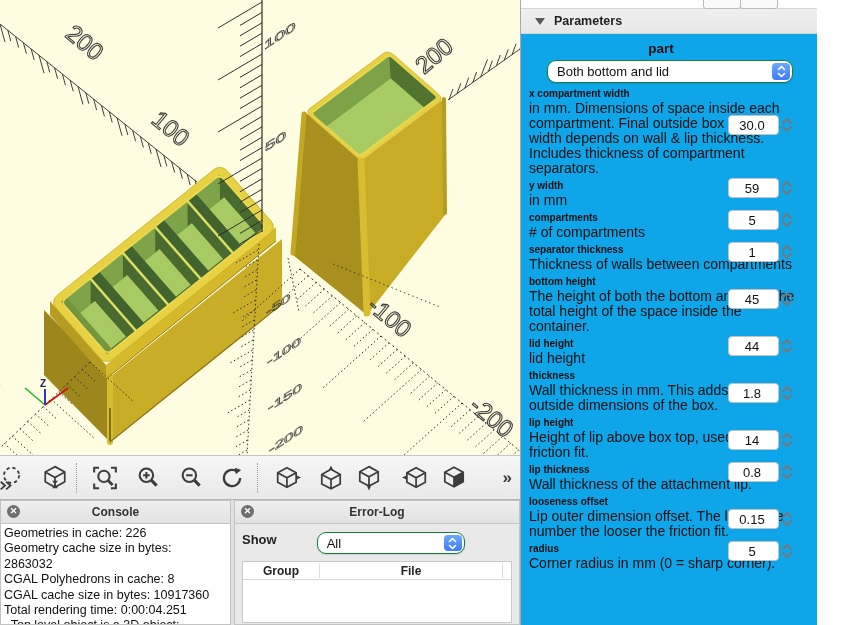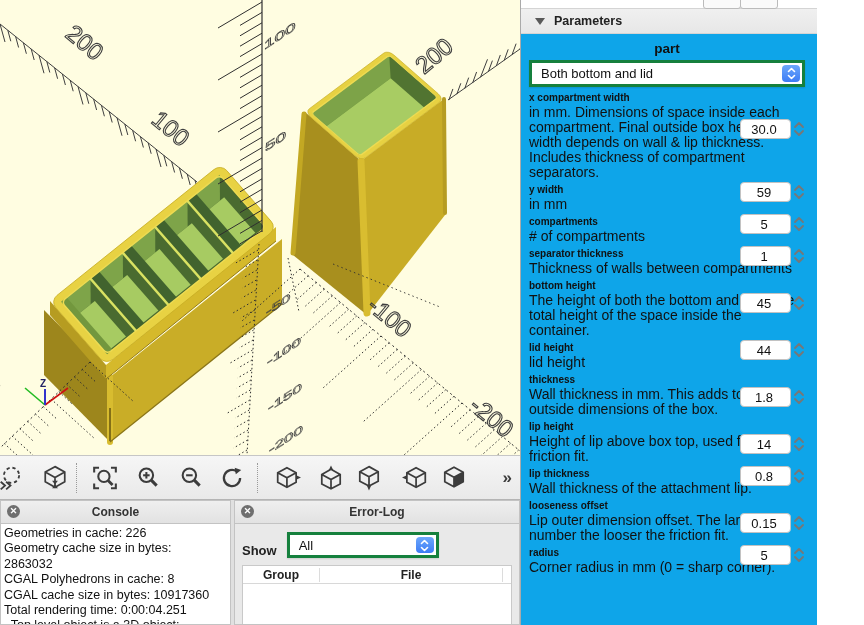--- a/index.html
+++ b/index.html
@@ -22,24 +22,24 @@
   .dock.console{width:231px;}
   .dock.errorlog{width:286px;margin-left:3px;background:#e9e9e9;}
   .dock-title{height:22px;flex:0 0 auto;background:linear-gradient(#efefef,#e2e2e2);border-bottom:1px solid #c3c3c3;
     position:relative;display:flex;align-items:center;justify-content:center;}
   .dock-title .dt-label{font-size:12px;font-weight:bold;color:#333;}
   .dock-close{position:absolute;left:6px;top:4px;width:13px;height:13px;border-radius:50%;background:#6f6f6f;
     color:#fff;font-size:9px;line-height:13px;text-align:center;font-weight:bold;cursor:default;}
   .console-body{flex:1;overflow:hidden;padding:2px 0 0 3px;background:#fff;}
   .console-line{font-size:12.5px;line-height:15.4px;color:#111;white-space:pre;}
   .el-body{flex:1;padding:8px 7px 0 7px;overflow:hidden;}
-  .el-showrow{display:flex;align-items:flex-end;}
+  .el-showrow{display:flex;align-items:flex-start;gap:12px;}
   .el-show-label{font-size:13px;font-weight:bold;color:#222;margin-right:10px;}
-  .popup{position:relative;background:#fff;border:3px solid #15803d;border-radius:0;height:20px;
-    box-shadow:0 1px 1.5px rgba(0,0,0,0.12);display:flex;align-items:center;}
+  .popup{position:relative;background:#fff;border:1px solid #15803d;border-radius:9px;height:20px;
+    box-shadow:0 1px 1.5px rgba(0,0,0,0.12);display:flex;align-items:center;margin-left:18px;}
   .popup .popup-text{font-size:13px;color:#111;padding-left:9px;flex:1;}
   .popup .blue-ctl{position:absolute;right:2px;top:2px;bottom:2px;width:18px;border-radius:4px;
     background:linear-gradient(#6ca7fb,#3d7cf5);display:flex;align-items:center;justify-content:center;}
   .el-popup{width:146px;}
   .el-table{margin-top:7px;height:60px;background:#fff;border:1px solid #c9c9c9;position:relative;}
   .el-thead{display:flex;height:17px;border-bottom:1px solid #d8d8d8;align-items:center;}
   .el-th{font-size:12px;font-weight:bold;color:#222;text-align:center;}
   .el-th.group{width:76px;border-right:1px solid #dcdcdc;}
   .el-th.file{flex:1;border-right:1px solid #dcdcdc;}
   .el-th.extra{width:8px;}
@@ -47,21 +47,21 @@
   
   .params{width:297px;box-sizing:border-box;border-left:1px solid #aaa;background:#0ea5e9;position:relative;}
   .p-topstrip{height:8px;background:#fff;position:relative;}
   .p-frag{position:absolute;top:-4px;height:11px;border:1px solid #bbb;border-radius:0 0 3px 3px;background:#fafafa;}
   .p-frag.f1{left:182px;width:36px;}
   .p-frag.f2{left:219px;width:36px;}
   .p-header{height:24px;background:linear-gradient(#f0f0f0,#e7e7e7);border-top:1px solid #d4d4d4;border-bottom:1px solid #d4d4d4;
     display:flex;align-items:center;padding-left:14px;}
   .p-header .tri{width:0;height:0;border-left:5px solid transparent;border-right:5px solid transparent;border-top:7px solid #595959;margin-right:9px;}
   .p-header .p-title{font-size:12.5px;font-weight:bold;color:#222;}
-  .p-body{padding:4px 12px 0 8px;}
+  .p-body{padding:4px 24px 0 8px;}
   .part-label{text-align:center;font-weight:bold;font-size:13.5px;color:#111;margin:3px 0 4px 0;}
   .part-popup{height:21px;margin-bottom:2px;}
   .prow{position:relative;padding-right:66px;margin-top:1px;min-height:16px;}
   .pname{font-size:10px;font-weight:bold;color:#111;line-height:15px;padding-top:1px;}
   .pdesc{font-size:14px;color:#111;line-height:15px;width:276px;}
   .pspin{position:absolute;right:0;top:1px;display:flex;align-items:center;}
   .pspin input{width:42px;height:18px;border:1px solid #c2c2c2;border-radius:4px;font-size:13px;text-align:center;
     padding:0 5px 0 2px;font-family:"Liberation Sans",sans-serif;color:#111;background:#fff;outline:none;}
   .stepper{margin-left:2px;}
   .sp-t30 .pspin{top:30px;} .sp-t9 .pspin{top:16px;}

